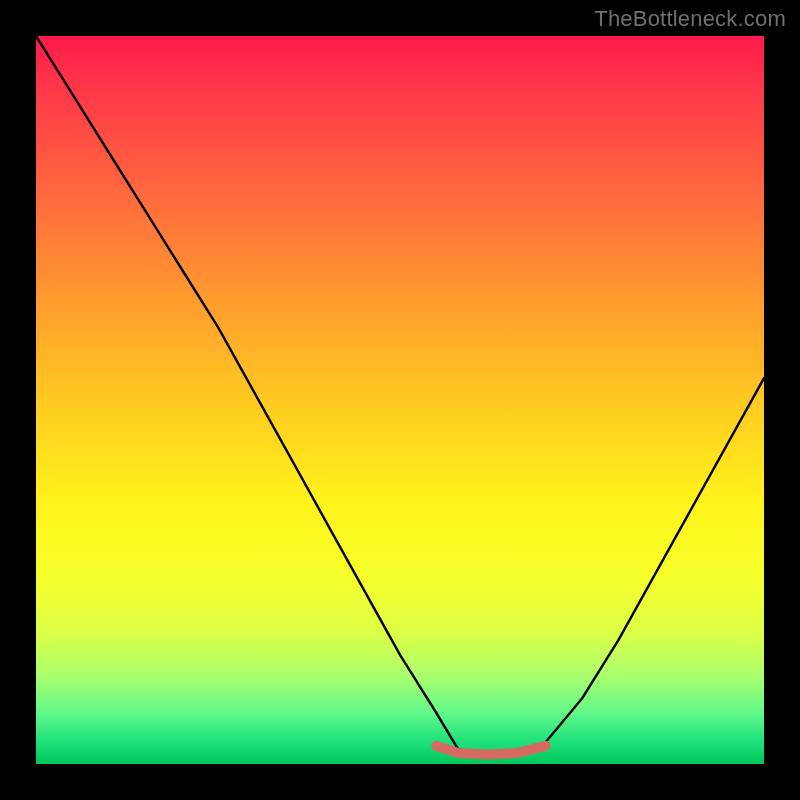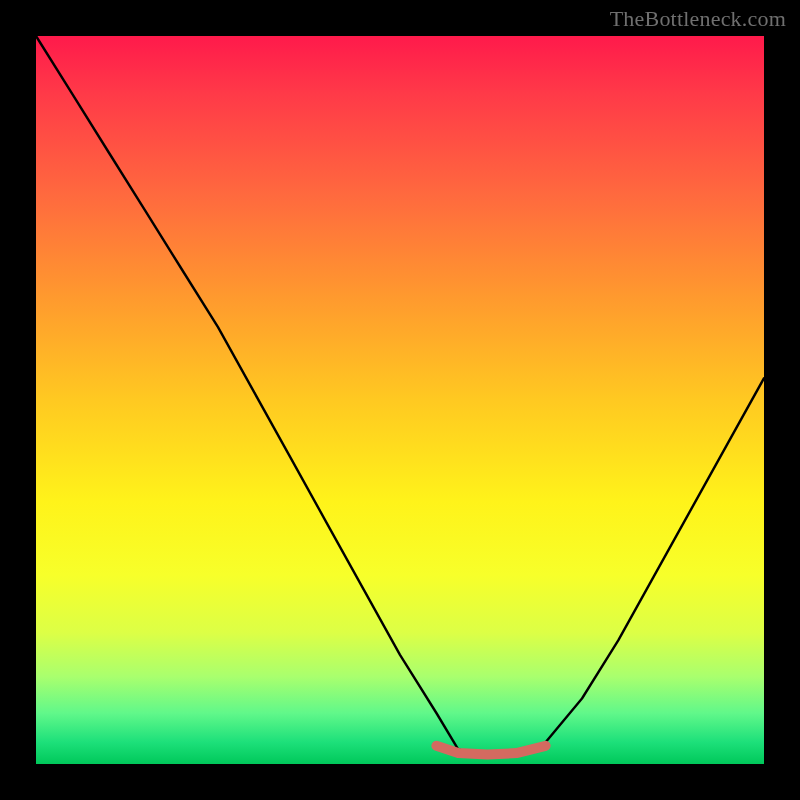--- a/index.html
+++ b/index.html
@@ -43,21 +43,21 @@
     left: 0;
     top: 0;
     width: 728px;
     height: 728px;
     overflow: visible;
   }
   .watermark {
     position: absolute;
     top: 6px;
     right: 14px;
-    font-family: Liberation Serif, serif;
+    font-family: Liberation Sans, sans-serif;
     font-size: 22px;
     color: #6f6f6f;
     letter-spacing: 0.2px;
   }
 </style>
 </head>
 <body>
 
 <div class="frame">
   <div class="plot">

